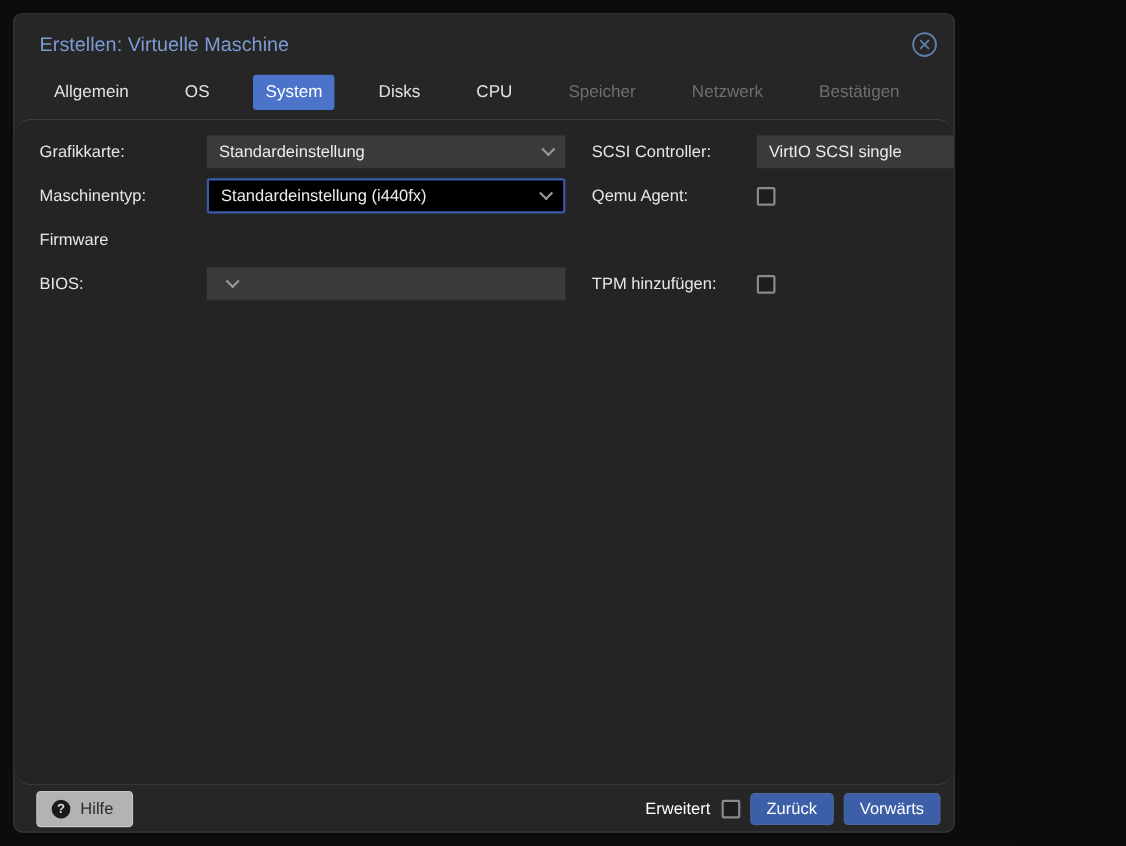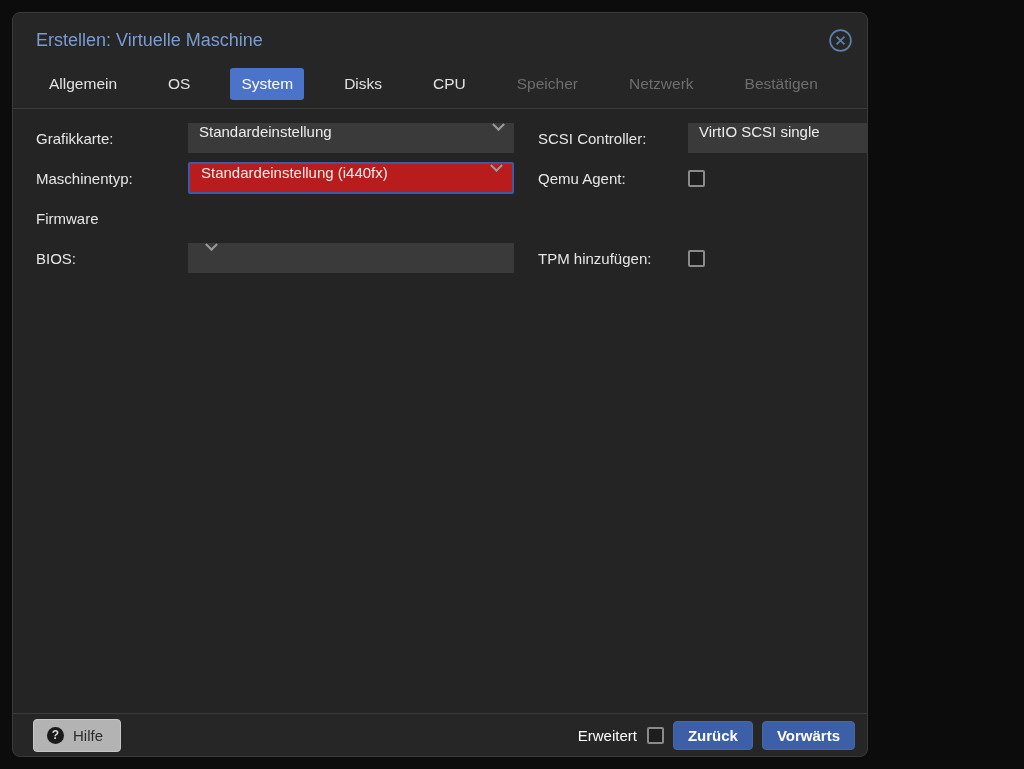--- a/index.html
+++ b/index.html
@@ -65,46 +65,47 @@
     color: #6e6e6e;
     cursor: default;
   }
   
   .body-panel {
     flex: 1 1 auto;
     background: #242424;
     border-top: 1px solid #3c3c3c;
     border-bottom: 1px solid #3c3c3c;
     padding: 9px 0 0 23px;
+    border-radius: 16px;
   }
   .form-grid {
     display: grid;
     grid-template-columns: 152px 326px 24px 150px 326px;
     grid-auto-rows: 40px;
     align-items: center;
   }
   .field-label { font-size: 15px; color: #e6e6e6; }
   .section-label { font-size: 15px; color: #e6e6e6; }
   .dropdown {
     height: 30px;
     background: #3a3a3a;
     display: flex;
-    align-items: flex-start;
+    align-items: center;
     padding: 0 11px;
     cursor: pointer;
   }
   .dropdown .value {
     flex: 1;
     font-size: 15px;
     color: #ececec;
     white-space: nowrap;
     overflow: hidden;
   }
   .dropdown.focused {
-    background: #b91c1c;
+    background: #000000;
     border: 2px solid #3b5ba9;
     height: 32px;
     border-radius: 2px;
   }
   .chevron {
     width: 9px; height: 9px;
     border-left: 2px solid #9a9a9a;
     border-bottom: 2px solid #9a9a9a;
     transform: rotate(-45deg) translate(2px,-2px);
     margin-left: 8px;
@@ -157,21 +158,20 @@
   .btn-primary {
     height: 29px;
     background: #3d5fa8;
     border: 1px solid #48699f;
     border-radius: 4px;
     color: #ffffff;
     font-size: 15px;
     padding: 0 14px;
     display: flex; align-items: center;
     cursor: pointer;
-    font-weight: bold;
   }
 </style>
 </head>
 <body>
 
 <div class="dialog">
 
   <div class="titlebar">
     <div class="title">Erstellen: Virtuelle Maschine</div>
     <div class="close-btn">

